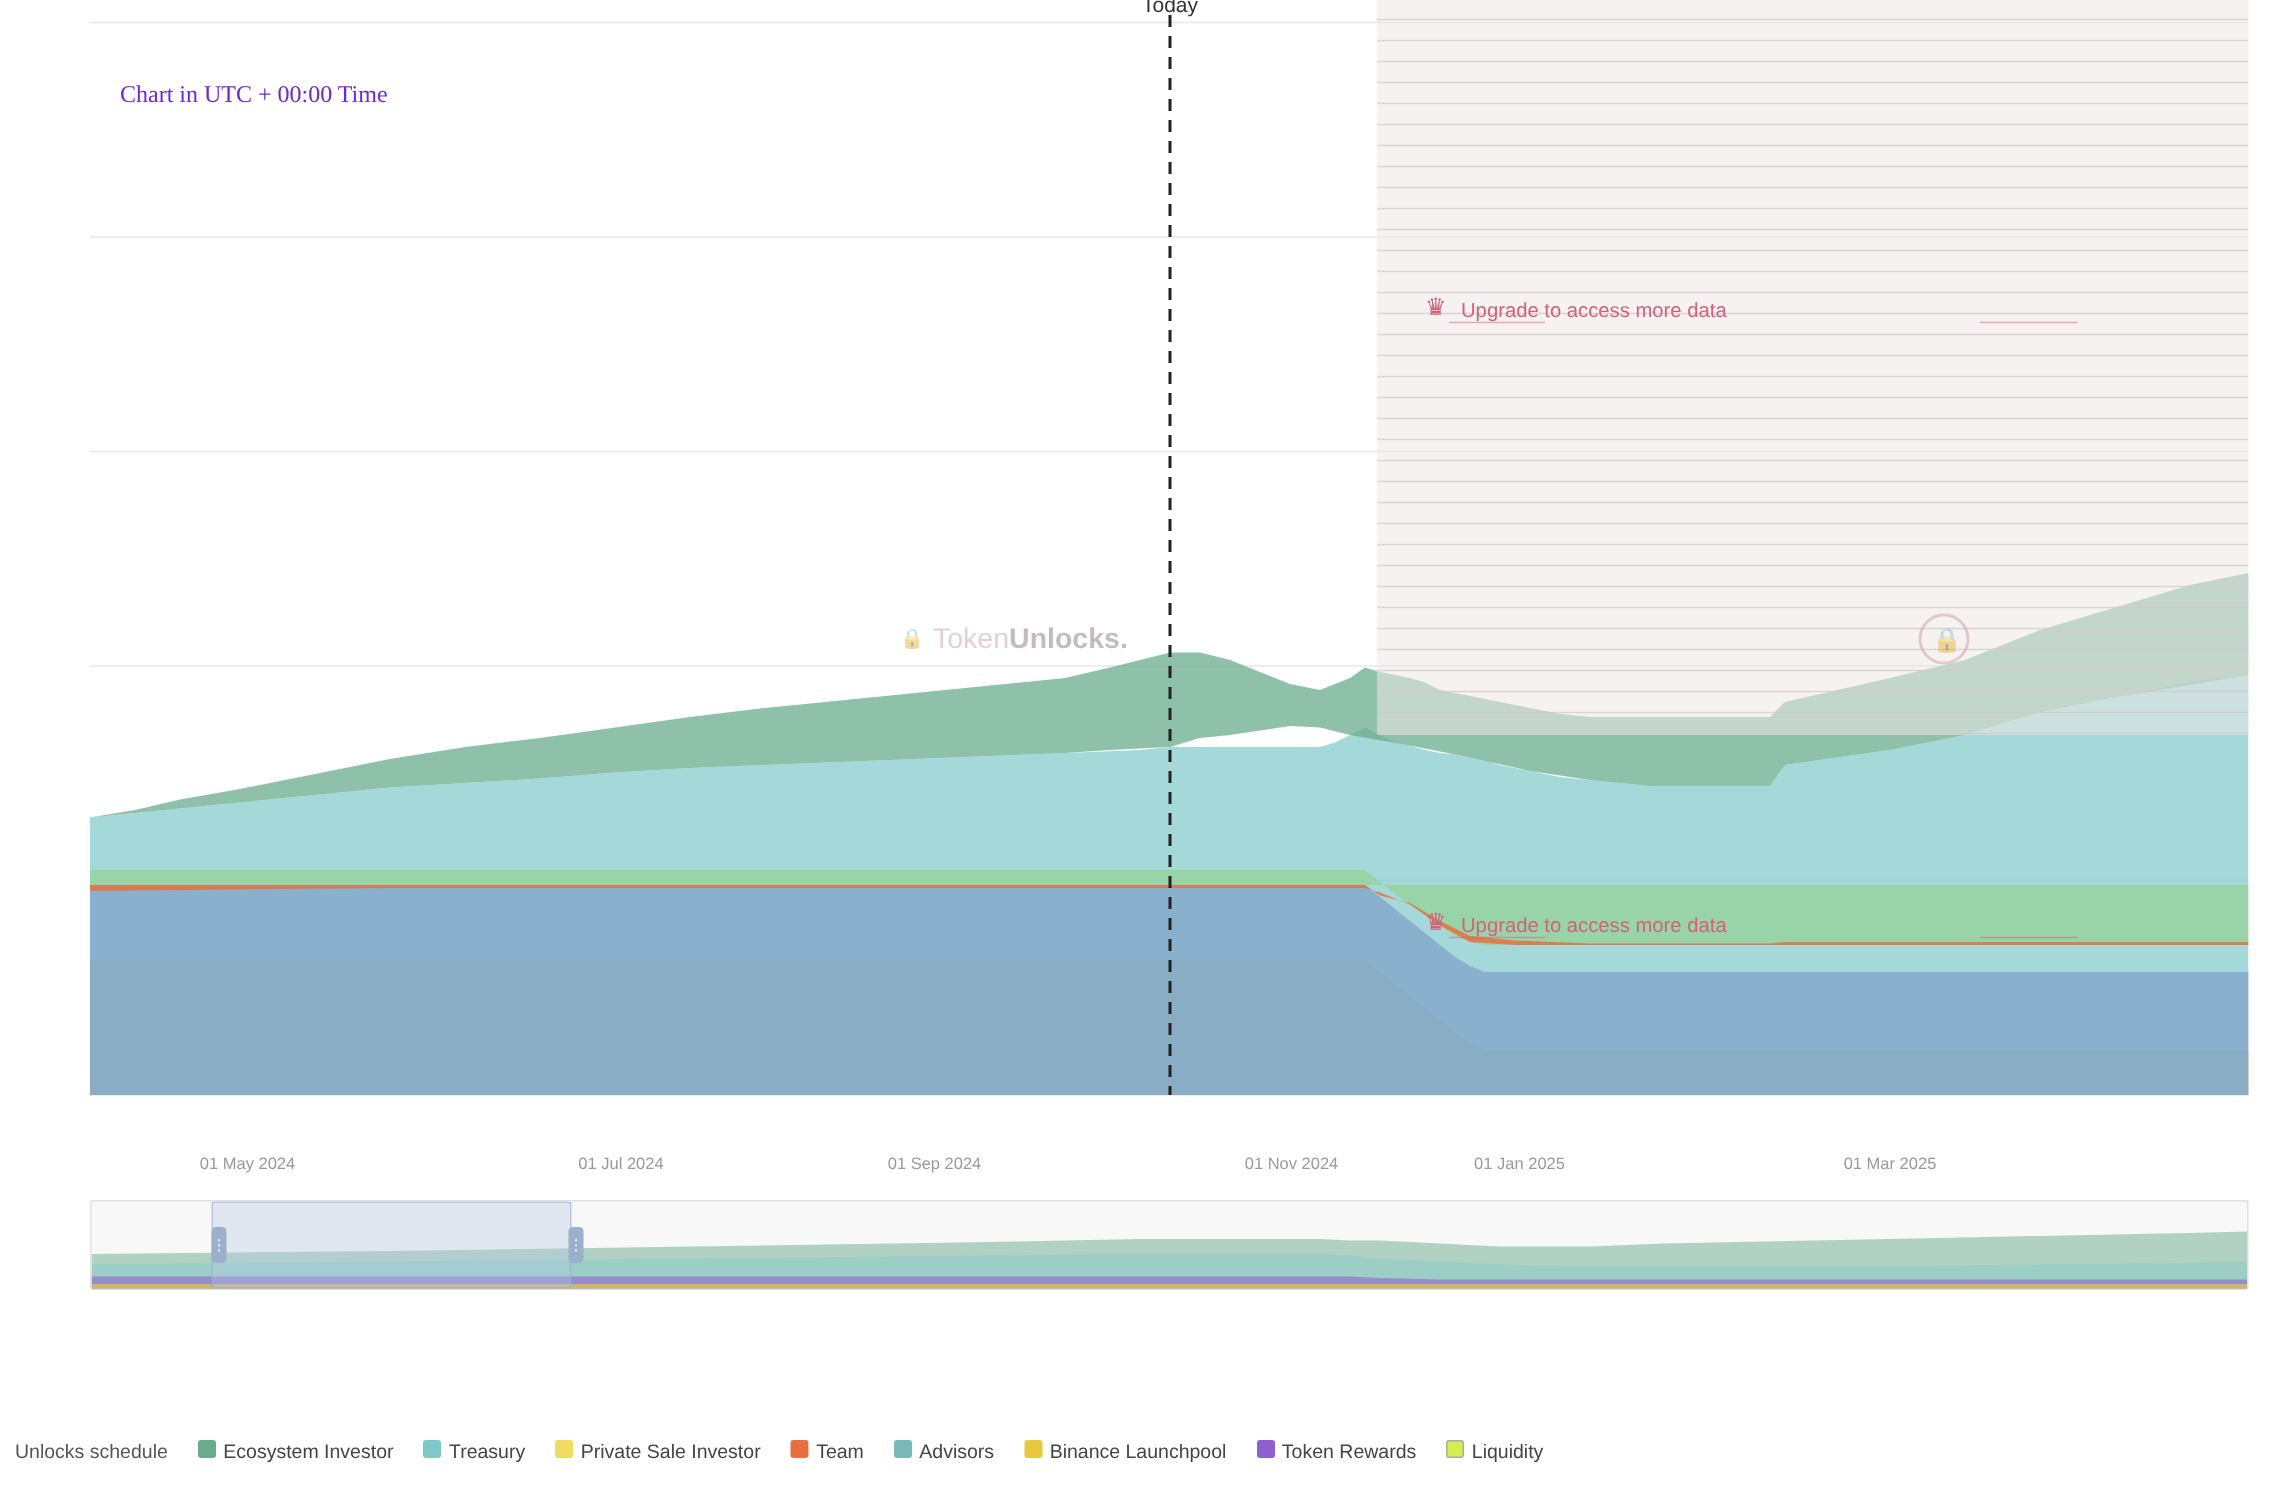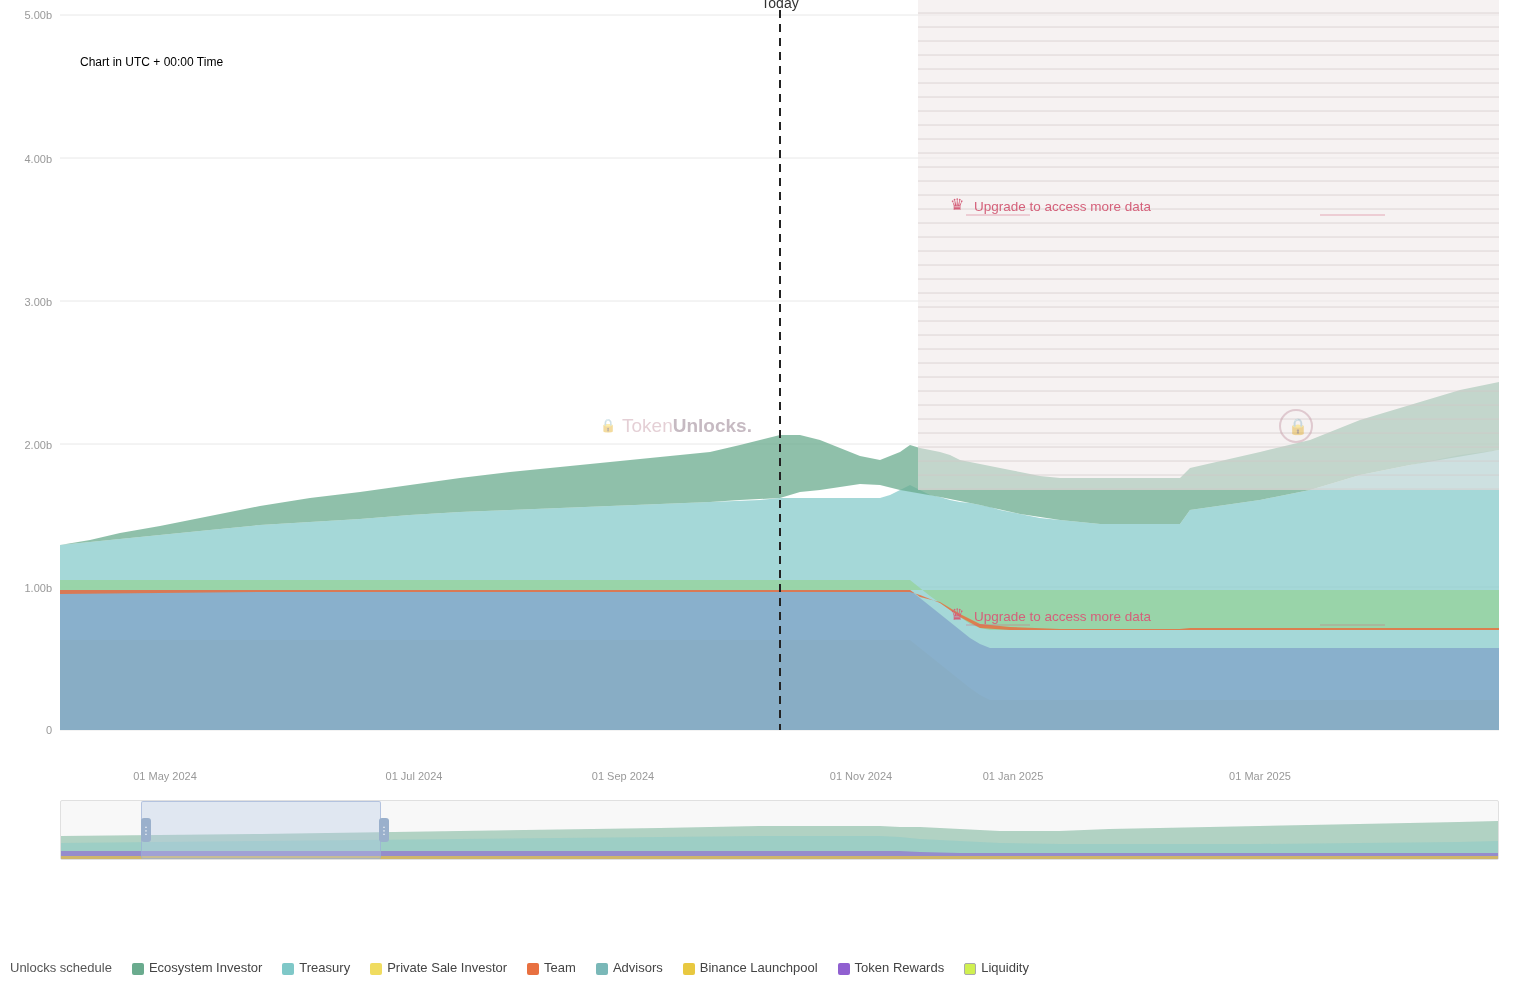--- a/index.html
+++ b/index.html
@@ -105,56 +105,49 @@
       right: 0;
       display: flex;
       align-items: center;
       gap: 20px;
       padding: 0 10px;
       flex-wrap: wrap;
     }
 
     .legend-item {
       display: flex;
-      align-items: flex-end;
+      align-items: flex-start;
       gap: 5px;
       font-size: 13px;
       color: #444;
     }
 
     .legend-dot {
       width: 12px;
       height: 12px;
       border-radius: 2px;
       flex-shrink: 0;
     }
 
     .chart-info {
       position: absolute;
       top: 55px;
       left: 80px;
-      font-size: 12px;
-      color: #000000;
+      font-size: 16px;
+      color: #6d28d9;
+      font-family: Liberation Serif, serif;
     }
   </style>
 </head>
 <body>
 
 <div class="chart-container">
 
   <div class="chart-info">Chart in UTC + 00:00 Time</div>
 
-  <div class="y-axis">
-    <div class="y-label" style="top: 15px;">5.00b</div>
-    <div class="y-label" style="top: 159px;">4.00b</div>
-    <div class="y-label" style="top: 302px;">3.00b</div>
-    <div class="y-label" style="top: 445px;">2.00b</div>
-    <div class="y-label" style="top: 588px;">1.00b</div>
-    <div class="y-label" style="top: 730px;">0</div>
-  </div>
 
   <svg style="position:absolute; top:0; left:60px; width:1439px; height:750px;" viewBox="0 0 1439 750" preserveAspectRatio="none">
 
     <line x1="0" y1="15" x2="1439" y2="15" stroke="#e8e8e8" stroke-width="1"></line>
     <line x1="0" y1="158" x2="1439" y2="158" stroke="#e8e8e8" stroke-width="1"></line>
     <line x1="0" y1="301" x2="1439" y2="301" stroke="#e8e8e8" stroke-width="1"></line>
     <line x1="0" y1="444" x2="1439" y2="444" stroke="#e8e8e8" stroke-width="1"></line>
     <line x1="0" y1="587" x2="1439" y2="587" stroke="#e8e8e8" stroke-width="1"></line>
     <line x1="0" y1="730" x2="1439" y2="730" stroke="#e8e8e8" stroke-width="1"></line>
 

